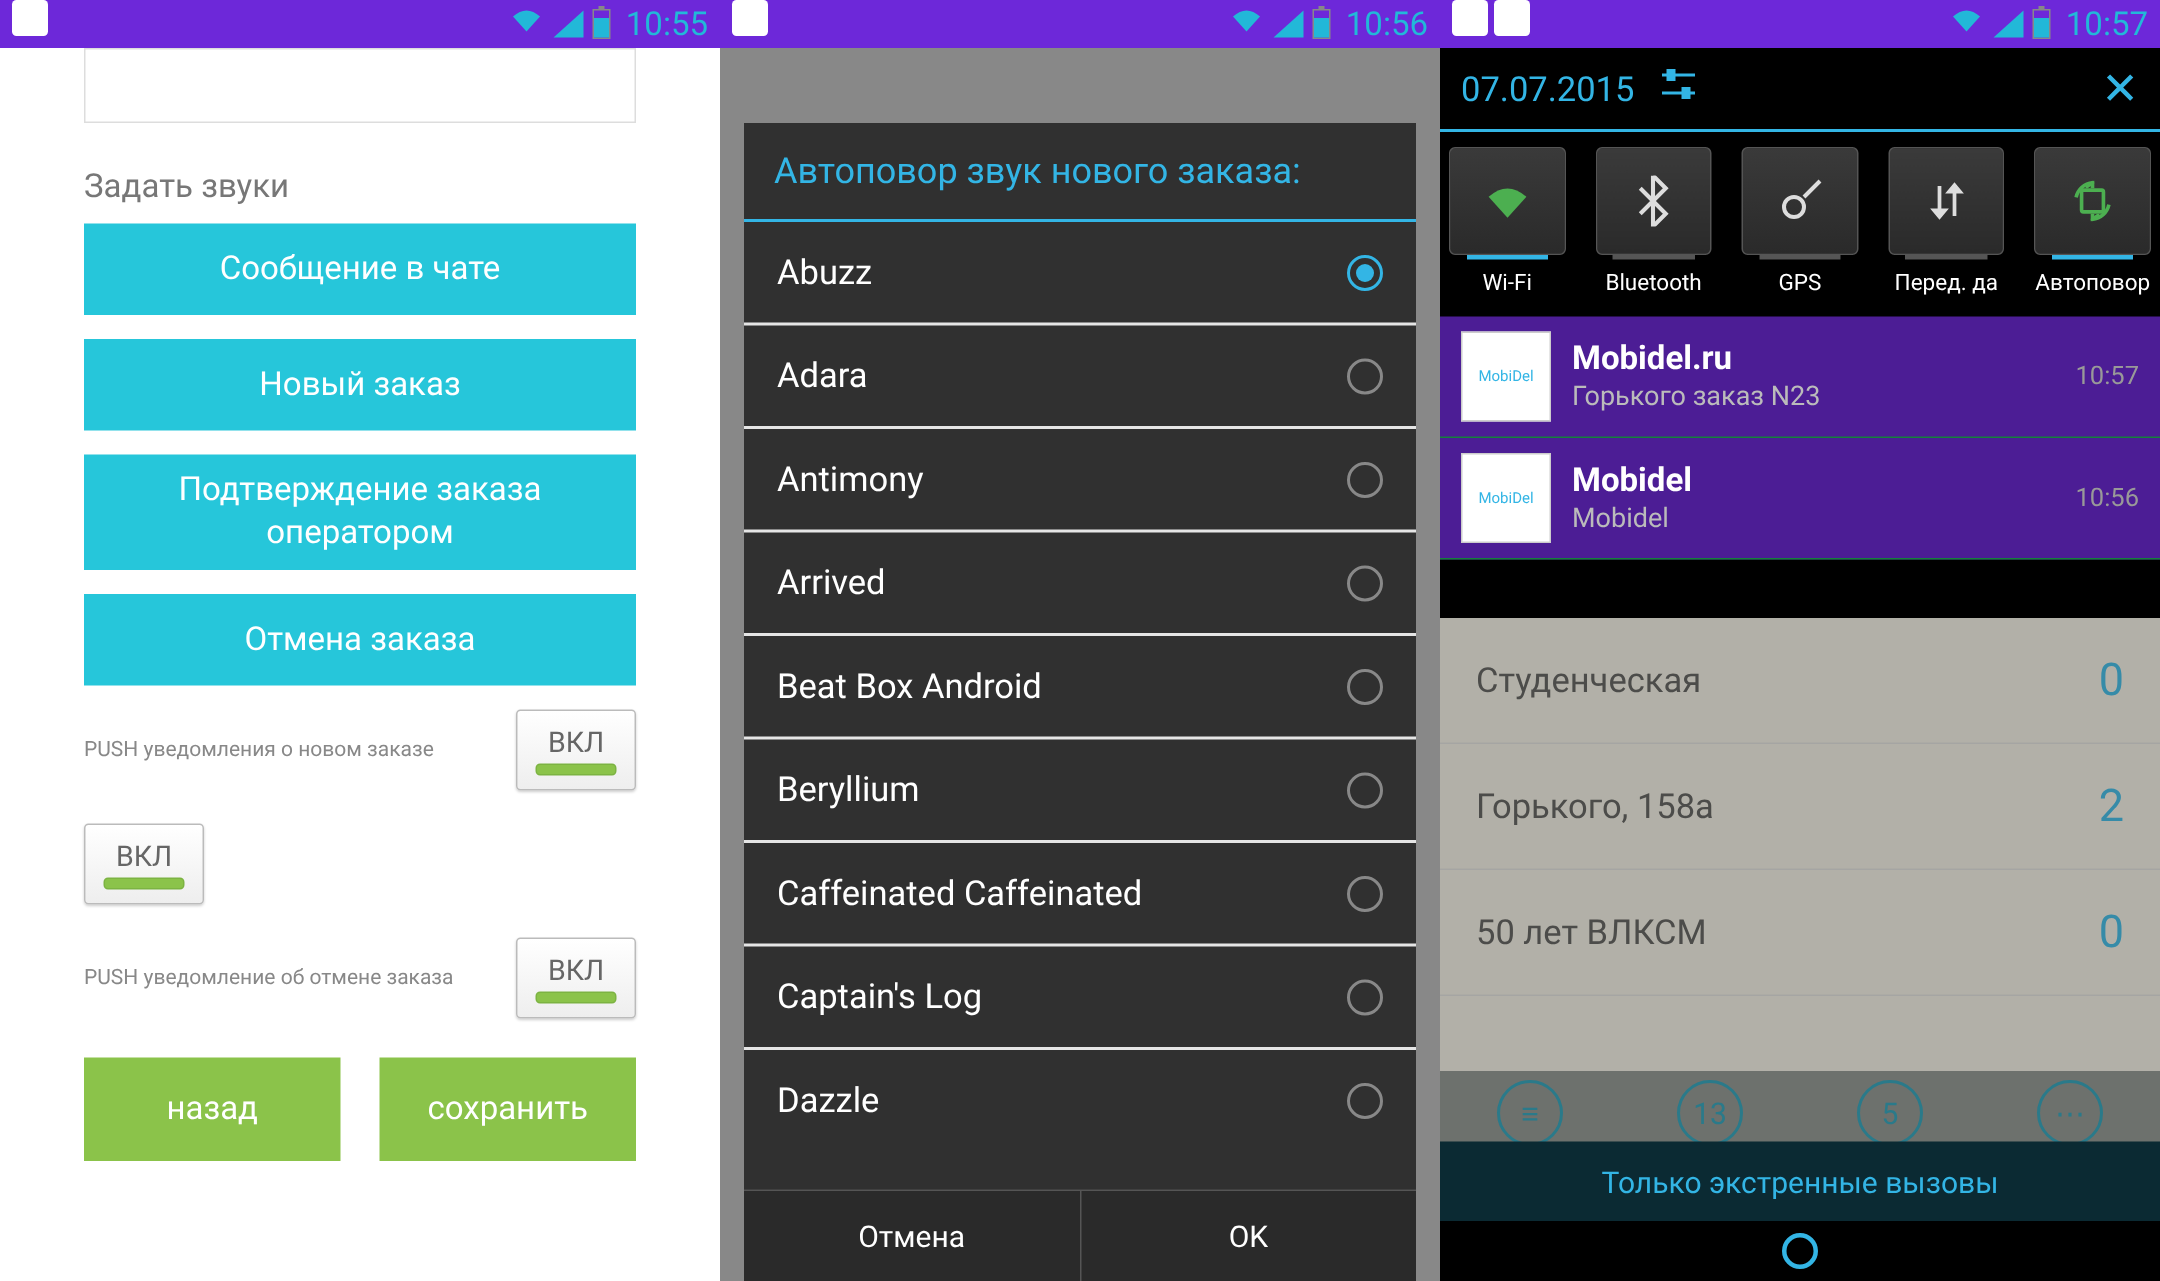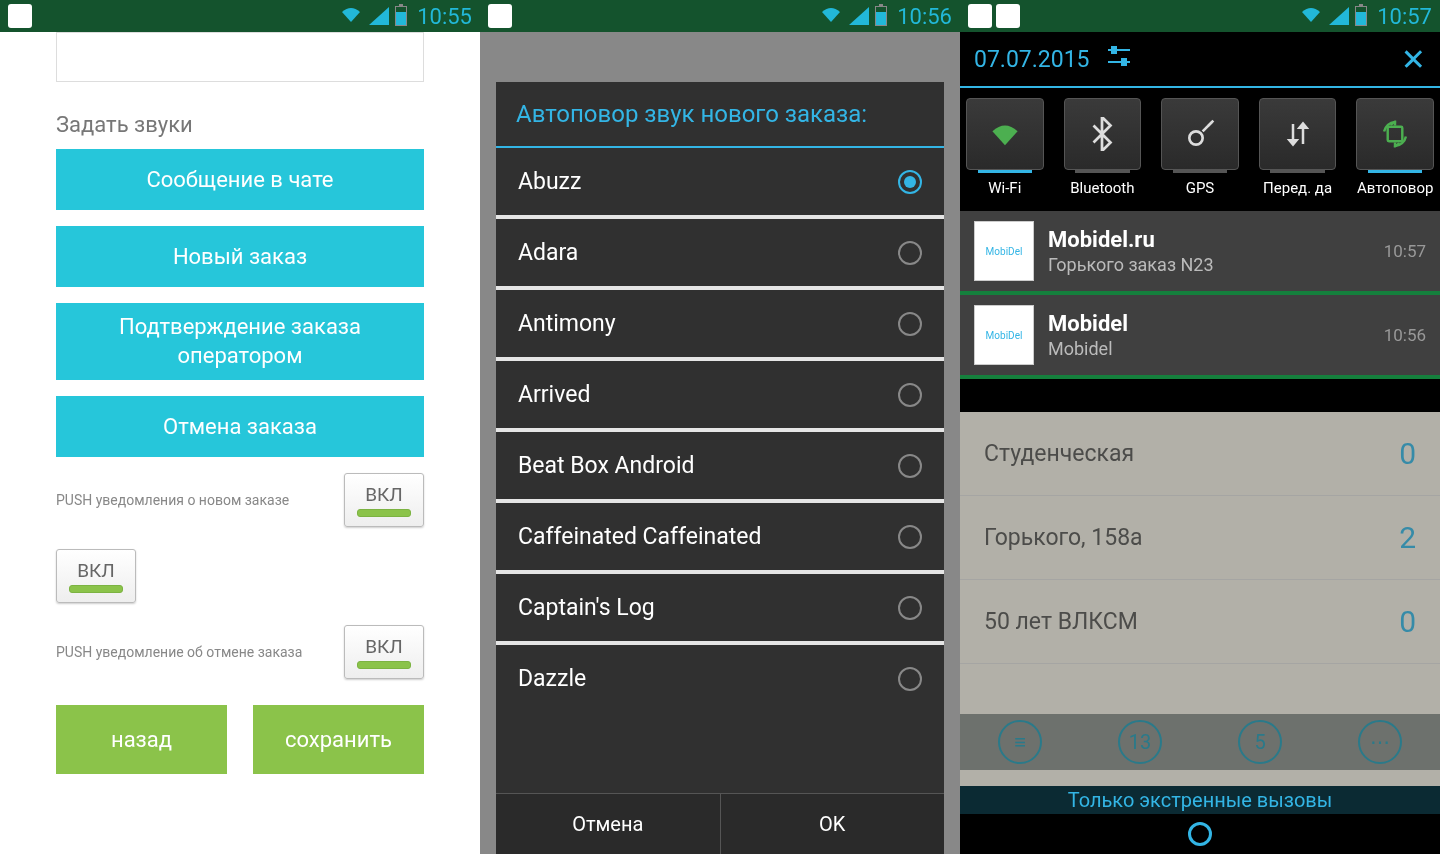--- a/index.html
+++ b/index.html
@@ -13,23 +13,22 @@
   .screen {
     width: 480px;
     height: 854px;
     position: relative;
     background: #000;
     overflow: hidden;
   }
   
   .statusbar {
     height: 32px;
-    background: #14532d;
+    background: #6d28d9;
     display: flex;
-    align-items: center;
     padding: 0 8px;
     color: #fff;
     font-size: 20px;
   }
   .statusbar .left { display:flex; gap:4px; }
   .statusbar .right { margin-left:auto; display:flex; align-items:center; gap:6px;}
   .sb-appicon {
     width: 24px; height: 24px; background:#fff; border-radius:3px;
     display:flex; align-items:center; justify-content:center;
   }
@@ -72,21 +71,21 @@
   .s2-overlay { position:absolute; top:32px; left:0; right:0; bottom:0; background:#888;}
   .s2-dialog {
     position:absolute; top:50px; left:16px; right:16px; bottom:0;
     background:#303030; display:flex; flex-direction:column;
   }
   .s2-title { color:#33b5e5; font-size:24px; padding:16px 20px; line-height:1.35;}
   .s2-divider-blue { height:2px; background:#33b5e5;}
   .s2-list { flex:1; overflow:hidden;}
   .s2-item {
     display:flex; align-items:center; justify-content:space-between;
-    padding:20px 22px; color:#fff; font-size:23px; border-bottom:4px solid #e5e5e5; cursor:pointer;
+    padding:20px 22px; color:#fff; font-size:23px; border-bottom:2px solid #e5e5e5; cursor:pointer;
   }
   .s2-item:last-child{border-bottom:none;}
   .s2-radio {
     width:24px; height:24px; border:2px solid #888; border-radius:50%;
     display:flex; align-items:center; justify-content:center;
   }
   .s2-radio.checked { border-color:#33b5e5;}
   .s2-radio.checked::after { content:""; width:12px; height:12px; background:#33b5e5; border-radius:50%;}
   .s2-footer {
     display:flex; border-top:1px solid #555; background:#2a2a2a;
@@ -107,38 +106,38 @@
   .s3-tog { flex:1; display:flex; flex-direction:column; align-items:center; cursor:pointer;}
   .s3-tog-box {
     width:100%; height:72px; background:linear-gradient(#3a3a3a,#2a2a2a);
     border:1px solid #555; border-radius:4px; display:flex; align-items:center; justify-content:center;
     font-size:30px;
   }
   .s3-tog-bar { width:70%; height:3px; background:#555; margin-top:0px;}
   .s3-tog.active .s3-tog-bar { background:#33b5e5;}
   .s3-tog-label { color:#fff; font-size:15px; margin-top:6px; white-space:nowrap;}
   .s3-notif {
-    display:flex; align-items:center; padding:10px 14px; border-bottom:4px solid #15803d; background:#404040; cursor:pointer;
+    display:flex; align-items:center; padding:10px 14px; border-bottom:1px solid #15803d; background:#4c1d95; cursor:pointer;
   }
   .s3-nicon { width:60px; height:60px; background:#fff; border:1px solid #ccc; margin-right:14px; display:flex; align-items:center; justify-content:center; font-size:10px; color:#33b5e5;}
   .s3-ntitle { color:#fff; font-size:22px; font-weight:bold;}
   .s3-nsub { color:#bbb; font-size:18px; margin-top:2px;}
   .s3-ntime { margin-left:auto; color:#999; font-size:17px;}
   .s3-bg {
     position:absolute; left:0; right:0; bottom:0; top:380px;
     background:#f2efe5; pointer-events:none;
   }
   .s3-bg-row {
     display:flex; justify-content:space-between; align-items:center;
     padding:24px 24px; color:#555; font-size:23px; border-bottom:1px solid #ddd;
   }
   .s3-bg-num { color:#33b5e5; font-size:30px;}
   .s3-bg-overlay { position:absolute; inset:0; background:rgba(60,60,55,.35);}
   .s3-emerg {
-    position:absolute; left:0; right:0; bottom:40px; height:28px;
+    position:absolute; left:0; right:0; bottom:40px; height:53px;
     background:#0b2a33; color:#33b5e5; font-size:20px; display:flex; align-items:center; justify-content:center;
   }
   .s3-circles {
     position:absolute; left:0; right:0; bottom:84px; height:56px;
     display:flex; align-items:center; justify-content:space-around;
     background:rgba(40,50,50,.5);
   }
   .s3-circ { width:44px; height:44px; border:2px solid #2a7a8a; border-radius:50%; display:flex; align-items:center; justify-content:center; color:#2a7a8a; font-size:20px;}
   .s3-nav {
     position:absolute; left:0; right:0; bottom:0; height:40px; background:#000;
@@ -235,20 +234,24 @@
           <div class="s2-item">
             <span>Antimony</span>
             <span class="s2-radio"></span>
           </div>
           <div class="s2-item">
             <span>Arrived</span>
             <span class="s2-radio"></span>
           </div>
           <div class="s2-item">
             <span>Beat Box Android</span>
+            <span class="s2-radio"></span>
+          </div>
+          <div class="s2-item">
+            <span>Beryllium</span>
             <span class="s2-radio"></span>
           </div>
           <div class="s2-item">
             <span>Caffeinated Caffeinated</span>
             <span class="s2-radio"></span>
           </div>
           <div class="s2-item">
             <span>Captain's Log</span>
             <span class="s2-radio"></span>
           </div>

